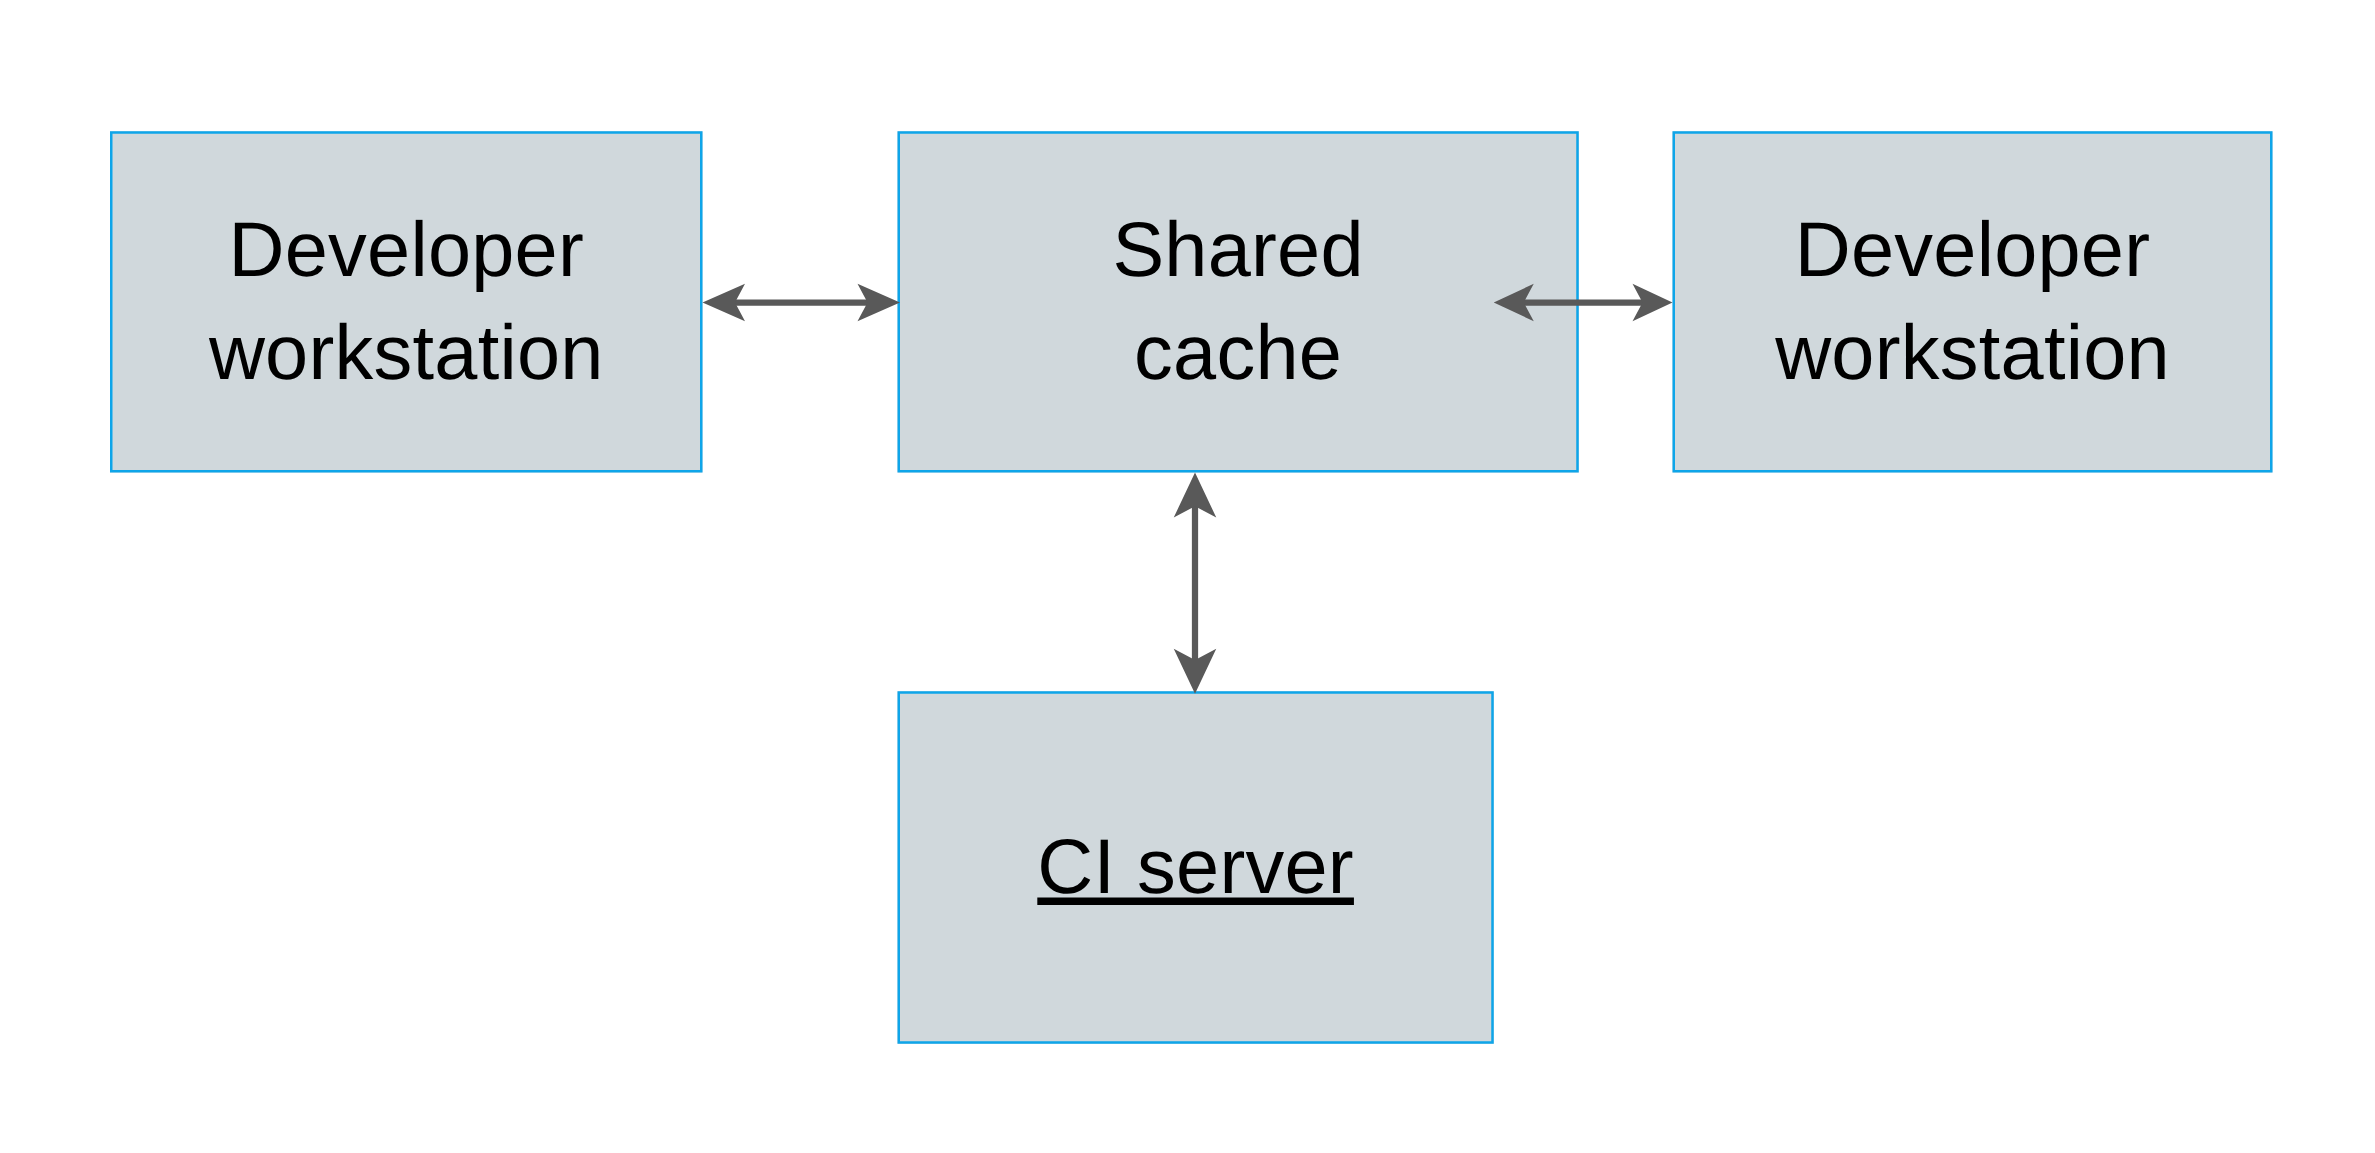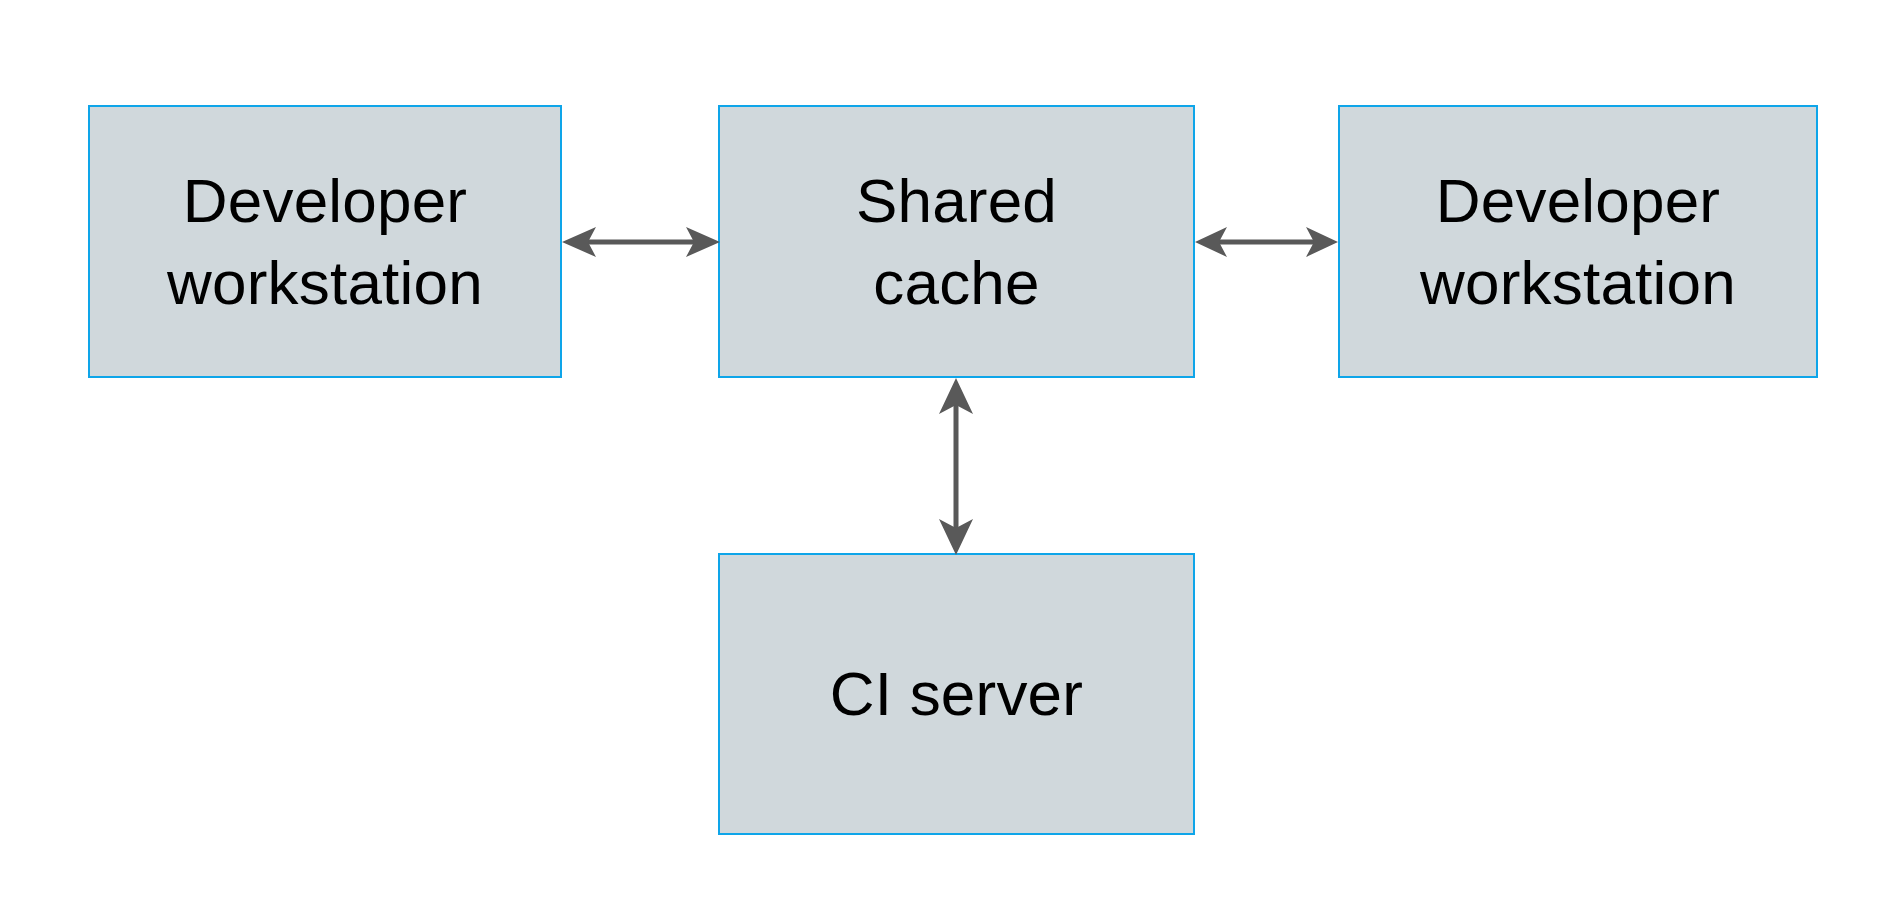--- a/index.html
+++ b/index.html
@@ -32,24 +32,24 @@
   .node-label {
     font-size: 62px;
     line-height: 1.32;
     color: #000000;
     font-weight: 400;
     letter-spacing: 0.2px;
     white-space: pre-line;
     padding: 0 10px;
   }
   .node-dev-left  { left: 88px;   top: 105px; width: 474px; height: 273px; }
-  .node-cache     { left: 718px;  top: 105px; width: 477px; height: 273px; }
+  .node-cache     { left: 718px;  top: 105px; width: 545px; height: 273px; }
   .node-dev-right { left: 1338px; top: 105px; width: 480px; height: 273px; }
   .node-ci        { left: 718px;  top: 553px; width: 477px; height: 282px; }
-  .node-ci .node-label { font-size: 62px; }
+  .node-ci .node-label { font-size: 62px; text-decoration: underline; }
 
   .connector {
     position: absolute;
     overflow: visible;
   }
   .conn-left   { left: 560px;  top: 210px;  width: 162px; height: 64px; }
   .conn-right  { left: 1193px; top: 210px;  width: 147px; height: 64px; }
   .conn-bottom { left: 924px;  top: 376px;  width: 64px;  height: 181px; }
 
   .arrow-stroke { stroke: #595959; fill: none; }

